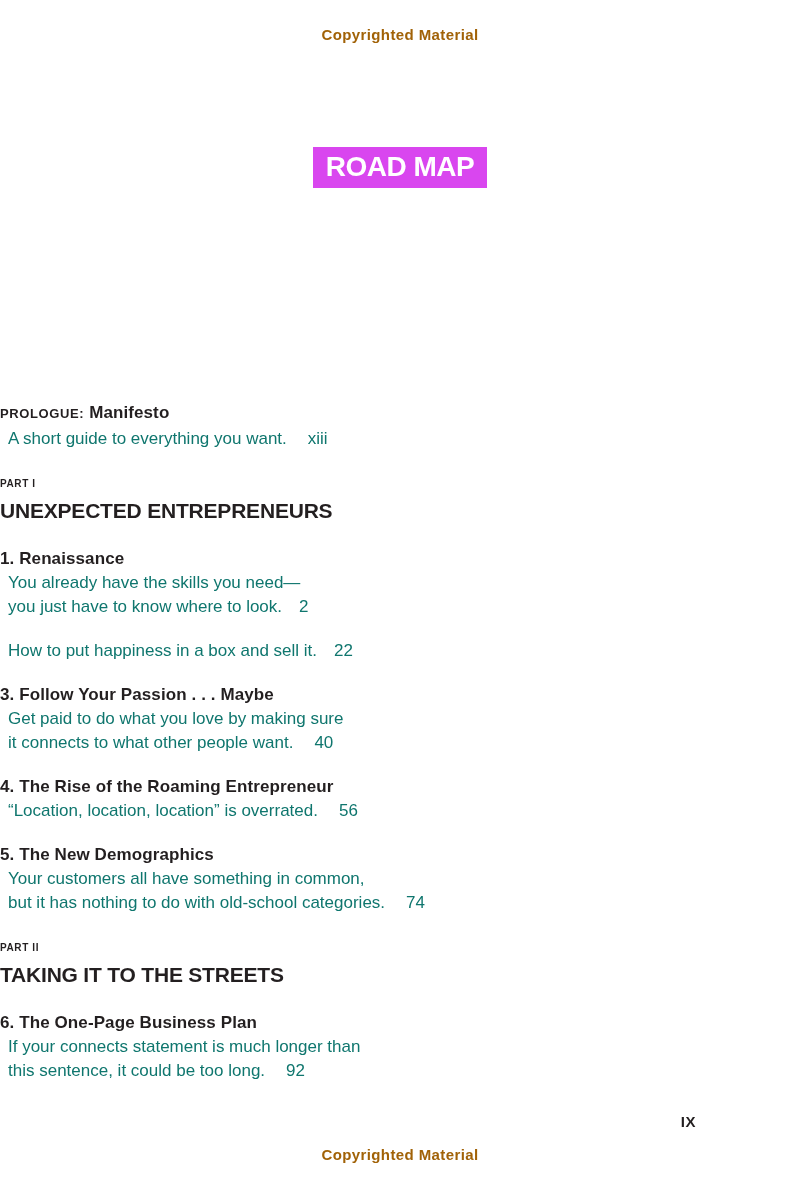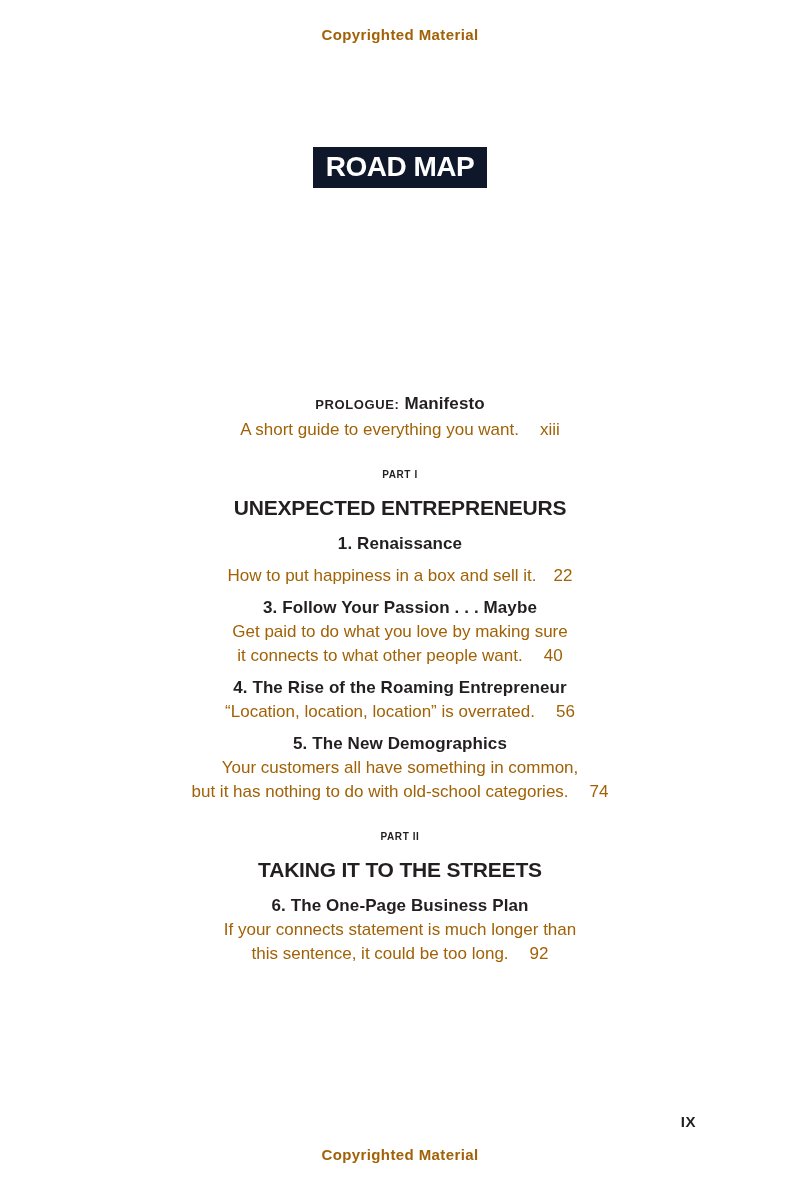--- a/index.html
+++ b/index.html
@@ -23,71 +23,71 @@
   .copyright.top { top: 26px; }
   .copyright.bottom { top: 1146px; }
 
   .banner-wrap {
     position: absolute;
     top: 147px; left: 0; right: 0;
     text-align: center;
   }
   .banner {
     display: inline-block;
-    background: #0f172a;
+    background: #d946ef;
     color: #ffffff;
     font-weight: bold;
     font-size: 28px;
     line-height: 28px;
     letter-spacing: -0.5px;
     padding: 6px 13px 7px 13px;
   }
 
   .toc {
     position: absolute;
-    top: 391px; left: 0; right: 0;
-    text-align: center;
+    top: 400px; left: 0; right: 0;
+    text-align: left;
   }
   .entry { margin: 0; }
-  .chapter { margin-top: 8px; }
+  .chapter { margin-top: 20px; }
   .ch-title {
     font-weight: bold;
     font-size: 17px;
     line-height: 24px;
     letter-spacing: 0.1px;
   }
   .prologue .ch-title { line-height: 25px; }
   .prologue .sub { line-height: 25px; }
   .small-caps {
     font-size: 13px;
     letter-spacing: 0.6px;
     margin-right: 5px;
   }
   .sub {
     font-size: 17px;
     font-weight: normal;
     line-height: 24px;
-    color: #a16207;
+    color: #0f766e;
+    padding-left: 8px;
   }
   .pg { margin-left: 17px; }
   .pg.wide { margin-left: 21px; }
 
   .part { margin-top: 22px; }
   .part-label {
     font-weight: bold;
     font-size: 10px;
     line-height: 22px;
     letter-spacing: 0.6px;
   }
   .part-title {
     font-weight: bold;
     font-size: 21px;
     line-height: 32px;
     letter-spacing: -0.2px;
-    margin-top: 6px;
   }
 
   .folio {
     position: absolute;
     top: 1113px;
     right: 104px;
     font-weight: bold;
     font-size: 15px;
     letter-spacing: 0.6px;
   }
@@ -114,20 +114,24 @@
       </div>
     </div>
 
     <div class="part">
       <div class="part-label">PART I</div>
       <div class="part-title">UNEXPECTED ENTREPRENEURS</div>
     </div>
 
     <div class="chapter">
       <div class="ch-title">1. Renaissance</div>
+      <div class="sub">
+        <span>You already have the skills you need—</span><br>
+        <span>you just have to know where to look.</span><span class="pg">2</span>
+      </div>
     </div>
 
     <div class="chapter">
       <div class="sub">
         <span>How to put happiness in a box and sell it.</span><span class="pg">22</span>
       </div>
     </div>
 
     <div class="chapter">
       <div class="ch-title">3. Follow Your Passion . . . Maybe</div>

